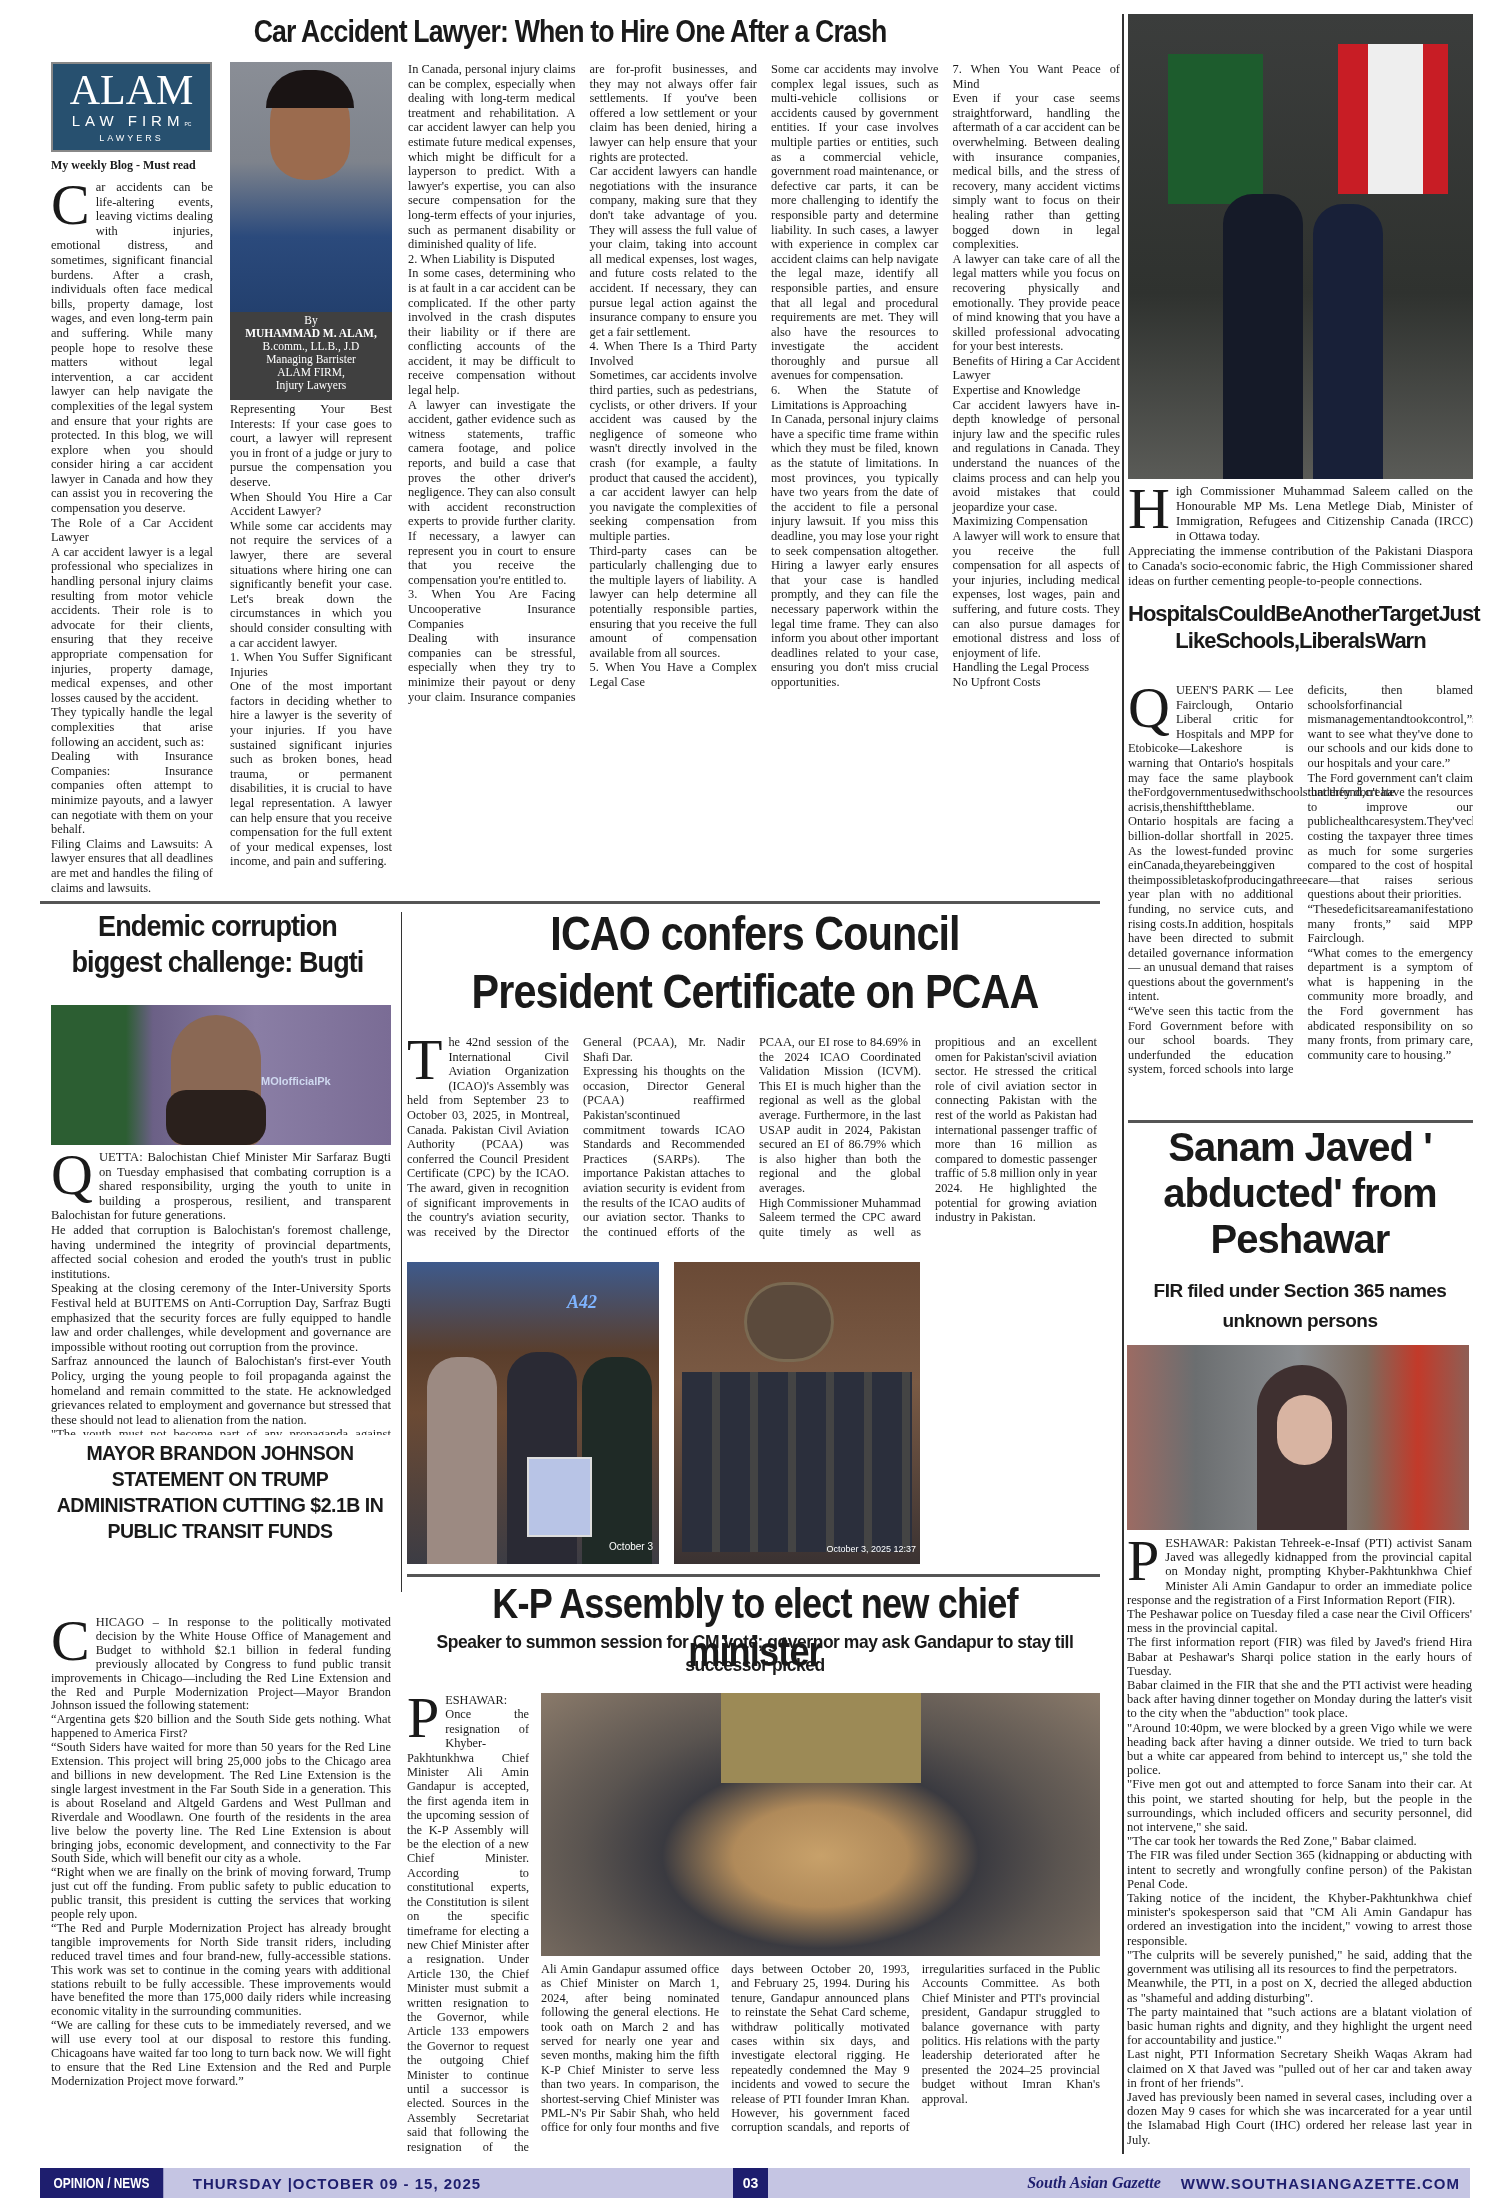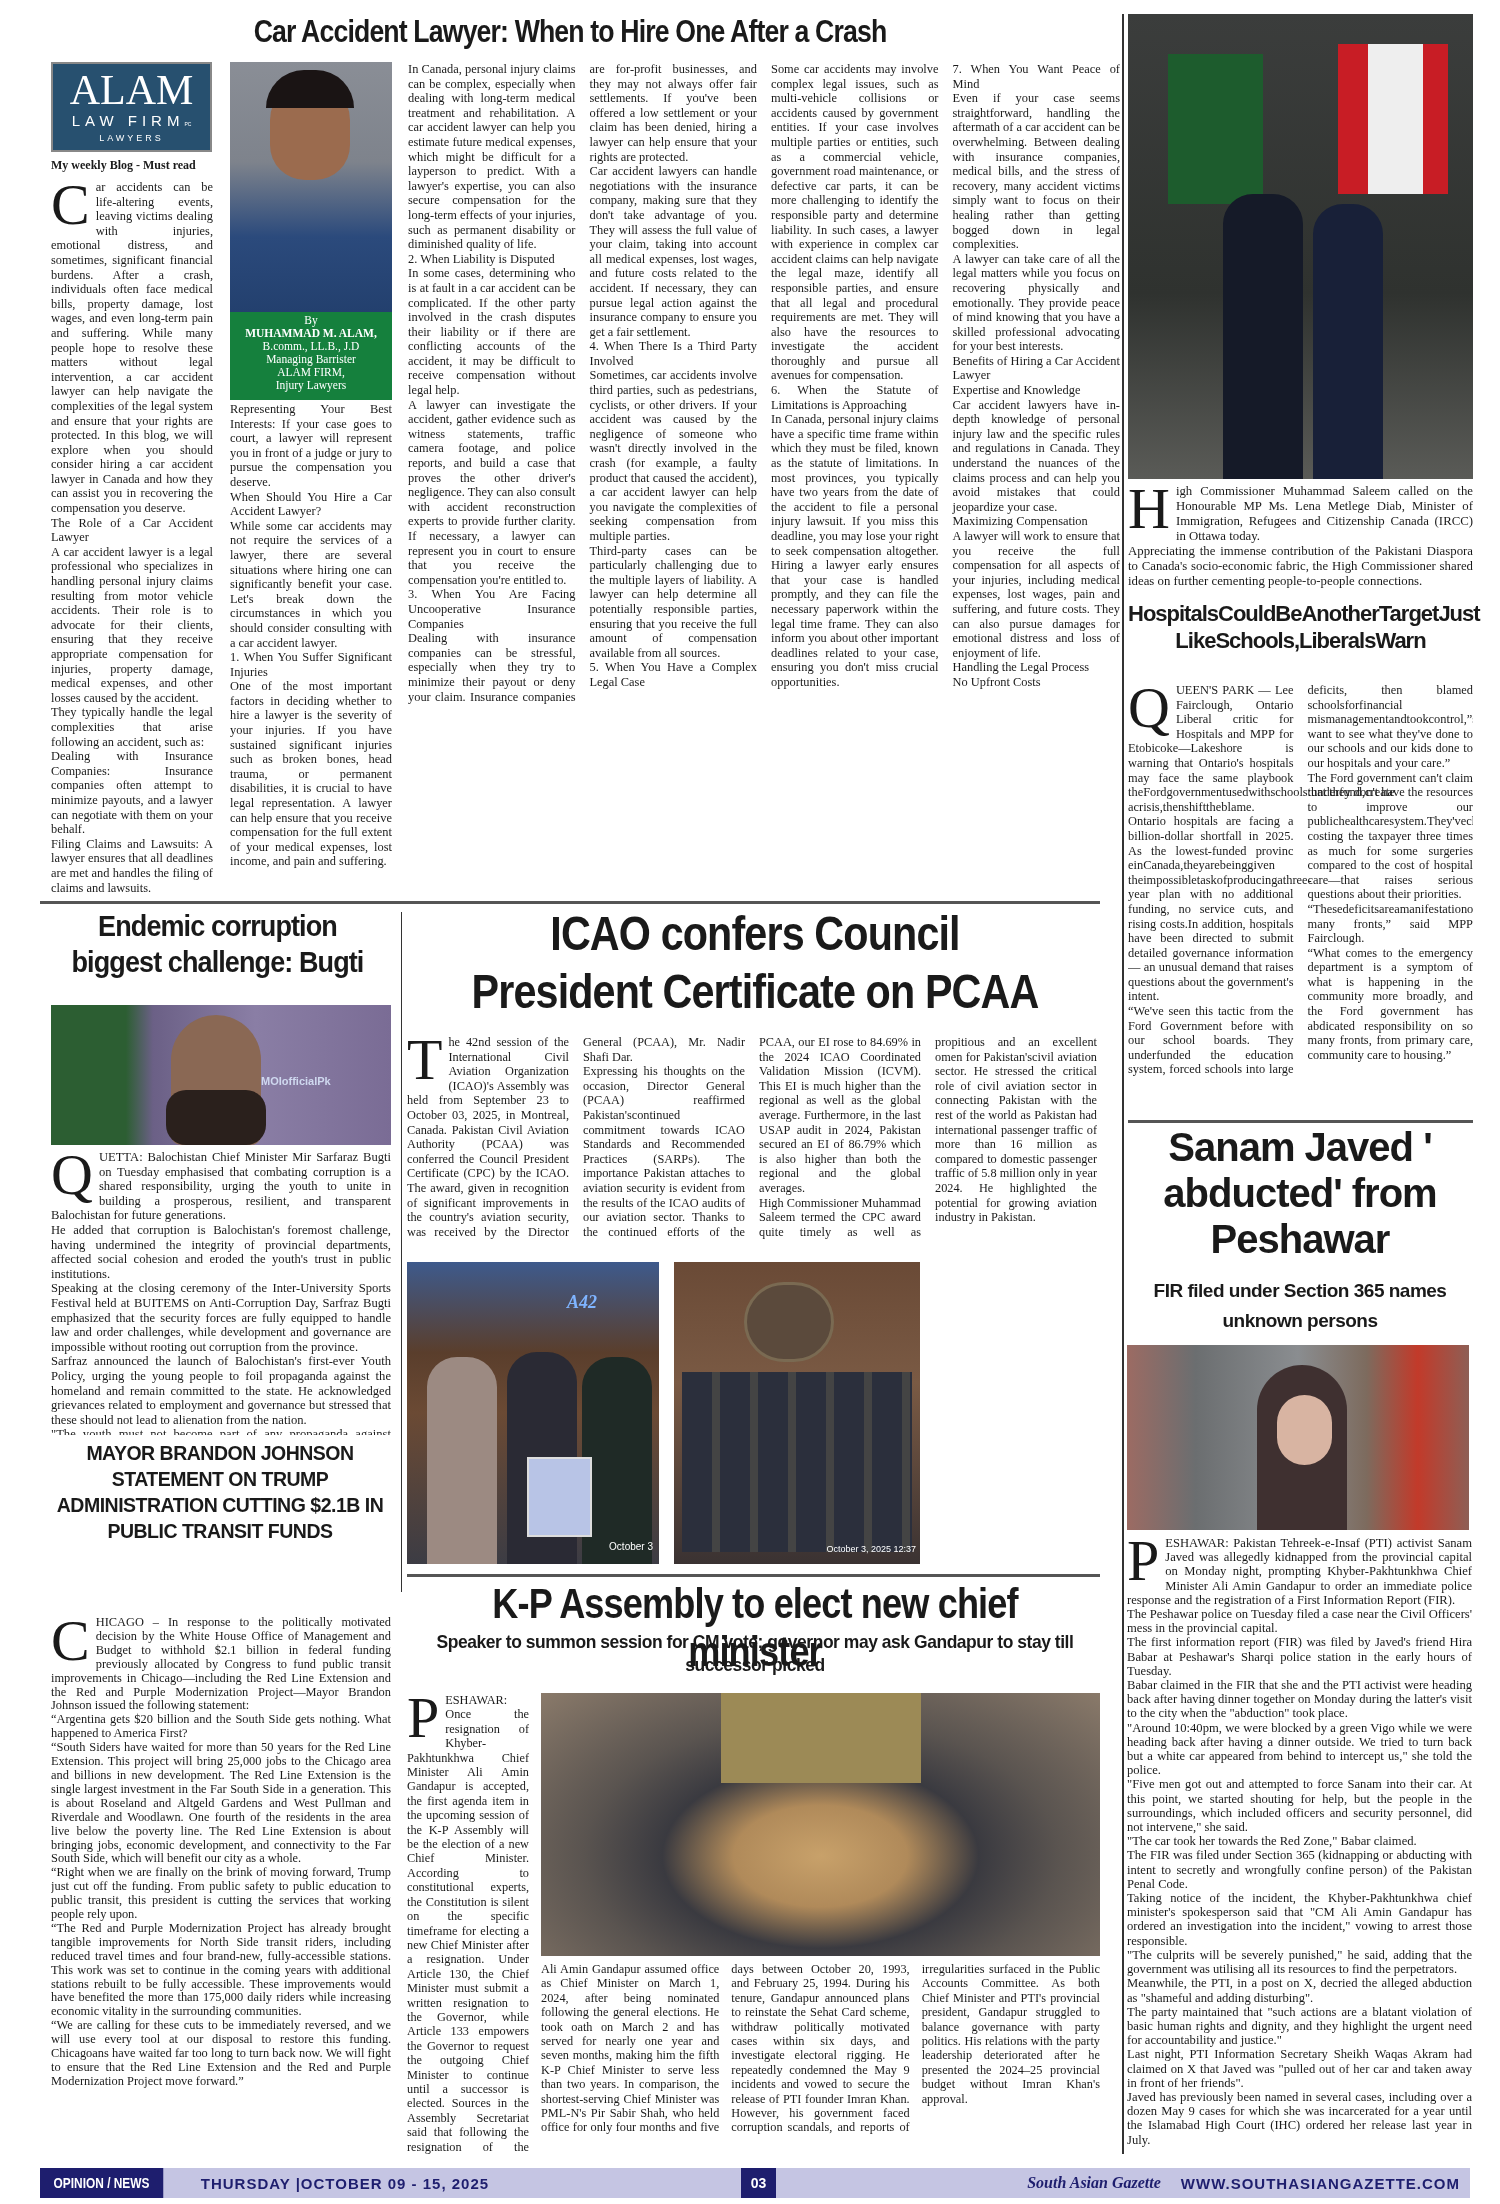--- a/index.html
+++ b/index.html
@@ -26,21 +26,21 @@
   <div style="font-family:'Liberation Serif',serif;font-size:42px;line-height:44px;margin-top:4px">ALAM</div>
   <div style="font-family:'Liberation Sans',sans-serif;font-size:15px;letter-spacing:5px;line-height:18px"><span>LAW FIRM</span><span style="font-size:5px;letter-spacing:0">PC</span></div>
   <div style="font-family:'Liberation Sans',sans-serif;font-size:9px;letter-spacing:3px">LAWYERS</div>
 </div>
 <div class="abs" style="left:51px;top:158px;font-size:12px;font-weight:bold">My weekly Blog - Must read</div>
 
 <div class="img" style="left:230px;top:62px;width:162px;height:250px;background:linear-gradient(180deg,#8a8e96 0%,#7e838c 40%,#2b4a7c 70%,#23406e 100%)">
   <div style="position:absolute;left:40px;top:18px;width:80px;height:100px;border-radius:40px 40px 35px 35px;background:#9b6b4e"></div>
   <div style="position:absolute;left:36px;top:8px;width:88px;height:38px;border-radius:44px 44px 0 0;background:#1a1414"></div>
 </div>
-<div class="abs" style="left:230px;top:312px;width:162px;height:88px;background:#15803d;color:#fff;text-align:center;font-size:11.5px;line-height:13px;padding-top:2px">
+<div class="abs" style="left:230px;top:312px;width:162px;height:88px;background:#404040;color:#fff;text-align:center;font-size:11.5px;line-height:13px;padding-top:2px">
   <div>By</div>
   <div style="font-weight:bold">MUHAMMAD M. ALAM,</div>
   <div>B.comm., LL.B., J.D</div>
   <div>Managing Barrister</div>
   <div>ALAM FIRM,</div>
   <div>Injury Lawyers</div>
 </div>
 
 <div class="abs txt" style="left:51px;top:180px;width:162px;height:715px;overflow:hidden">
   <span class="drop">C</span>
@@ -195,17 +195,17 @@
 </div>
 <div class="img" style="left:541px;top:1693px;width:559px;height:263px;background:radial-gradient(ellipse at 50% 62%,#c8a16a 0%,#b08a5a 22%,#3a3a40 40%,#5a5450 60%,#8a7a6a 100%)">
   <div style="position:absolute;left:180px;top:0;width:200px;height:90px;background:#9c8a56"></div>
 </div>
 <div class="abs txt cols3" style="left:541px;top:1962px;width:559px;height:194px;overflow:hidden;font-size:12.3px;line-height:14.4px">
   <p>Ali Amin Gandapur assumed office as Chief Minister on March 1, 2024, after being nominated following the general elections. He took oath on March 2 and has served for nearly one year and seven months, making him the fifth K-P Chief Minister to serve less than two years. In comparison, the shortest-serving Chief Minister was PML-N's Pir Sabir Shah, who held office for only four months and five days between October 20, 1993, and February 25, 1994. During his tenure, Gandapur announced plans to reinstate the Sehat Card scheme, withdraw politically motivated cases within six days, and investigate electoral rigging. He repeatedly condemned the May 9 incidents and vowed to secure the release of PTI founder Imran Khan. However, his government faced corruption scandals, and reports of irregularities surfaced in the Public Accounts Committee. As both Chief Minister and PTI's provincial president, Gandapur struggled to balance governance with party politics. His relations with the party leadership deteriorated after he presented the 2024–25 provincial budget without Imran Khan's approval.</p>
 </div>
 
 <div class="footer">
   <div style="background:#1e1e6e;color:#fff;height:30px;line-height:30px;padding:0 16px;font-size:14px;transform:scaleX(.85);transform-origin:left">OPINION / NEWS</div>
-  <div style="color:#1e1e6e;font-size:15px;margin-left:16px;width:540px;letter-spacing:1px">THURSDAY |OCTOBER 09 - 15, 2025</div>
+  <div style="color:#1e1e6e;font-size:15px;margin-left:8px;width:540px;letter-spacing:1px">THURSDAY |OCTOBER 09 - 15, 2025</div>
   <div style="background:#1e1e6e;color:#fff;height:30px;line-height:30px;padding:0 10px;font-size:14px">03</div>
   <div style="margin-left:auto;color:#1e1e6e;font-family:'Liberation Serif',serif;font-style:italic;font-size:16px;margin-right:20px">South Asian Gazette</div>
   <a href="#" style="color:#1e1e6e;text-decoration:none;font-size:15px;letter-spacing:1px;margin-right:10px">WWW.SOUTHASIANGAZETTE.COM</a>
 </div>
 
 </body></html>

